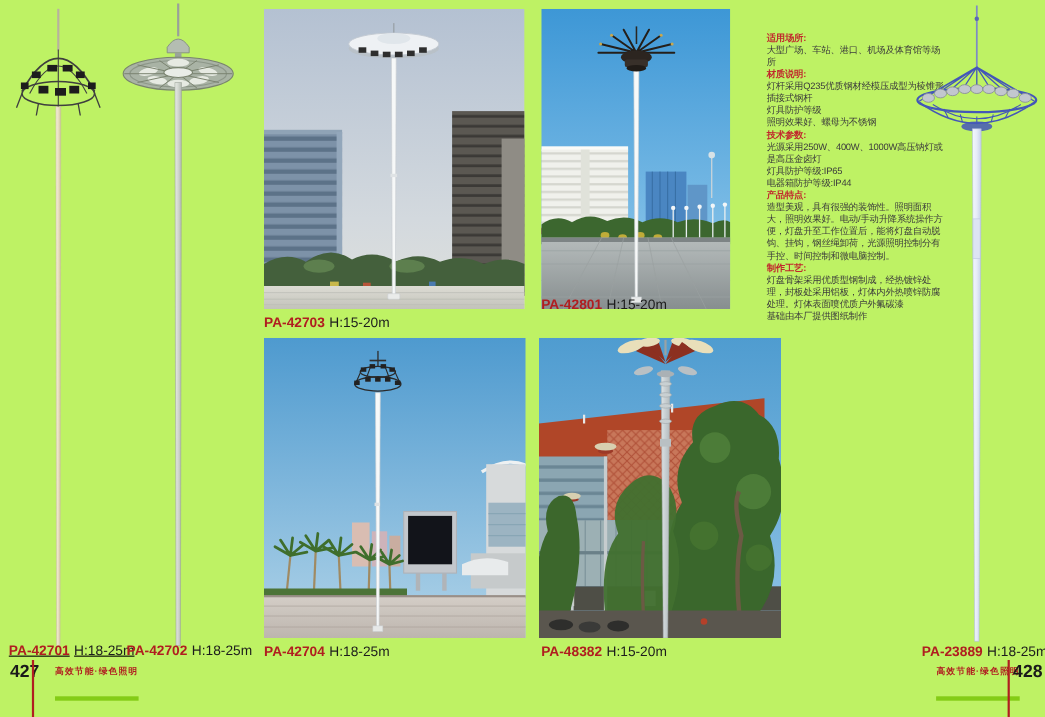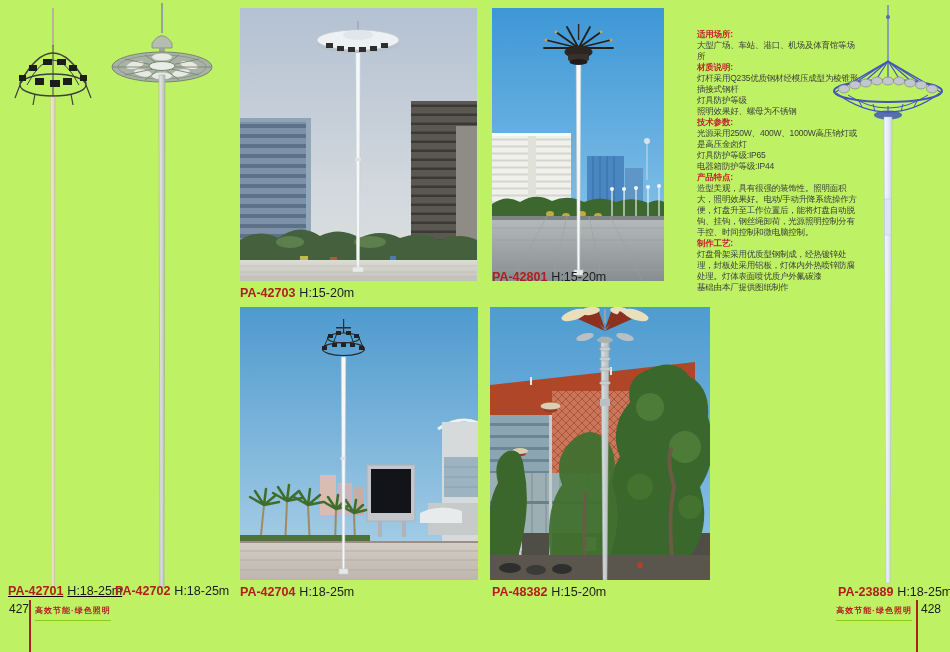--- a/index.html
+++ b/index.html
@@ -9,23 +9,23 @@
   
   .plabel{position:absolute;white-space:nowrap;font-size:12.5px;line-height:14px;}
   .plabel .code{color:#b01e20;font-weight:bold;}
   .plabel .ht{color:#1c1c1c;margin-left:4px;}
   
   .info{position:absolute;left:697px;top:29px;width:165px;font-size:8.5px;line-height:11px;
         color:#3c3c3c;letter-spacing:-0.2px;}
   .info .h{color:#c1272d;font-weight:bold;}
   .info p{margin:0;}
   
-  .fnum{position:absolute;font-size:12px;font-weight:normal;color:#1a1a1a;}
+  .fnum{position:absolute;font-size:16px;font-weight:bold;color:#1a1a1a;}
   .fslogan{position:absolute;font-size:8px;font-weight:bold;color:#b01e20;
-           border-bottom:1px solid #84cc16;padding-bottom:4px;white-space:nowrap;letter-spacing:1px;}
+           border-bottom:4px solid #84cc16;padding-bottom:17px;white-space:nowrap;letter-spacing:1px;margin-left:15px;}
   .fline{position:absolute;width:2px;background:#b01e20;}
   .photo{position:absolute;overflow:hidden;}
   svg{display:block;}
 </style>
 </head>
 <body>
 
 <div class="page">
 
   <div class="abs" style="left:5px;top:5px;">

